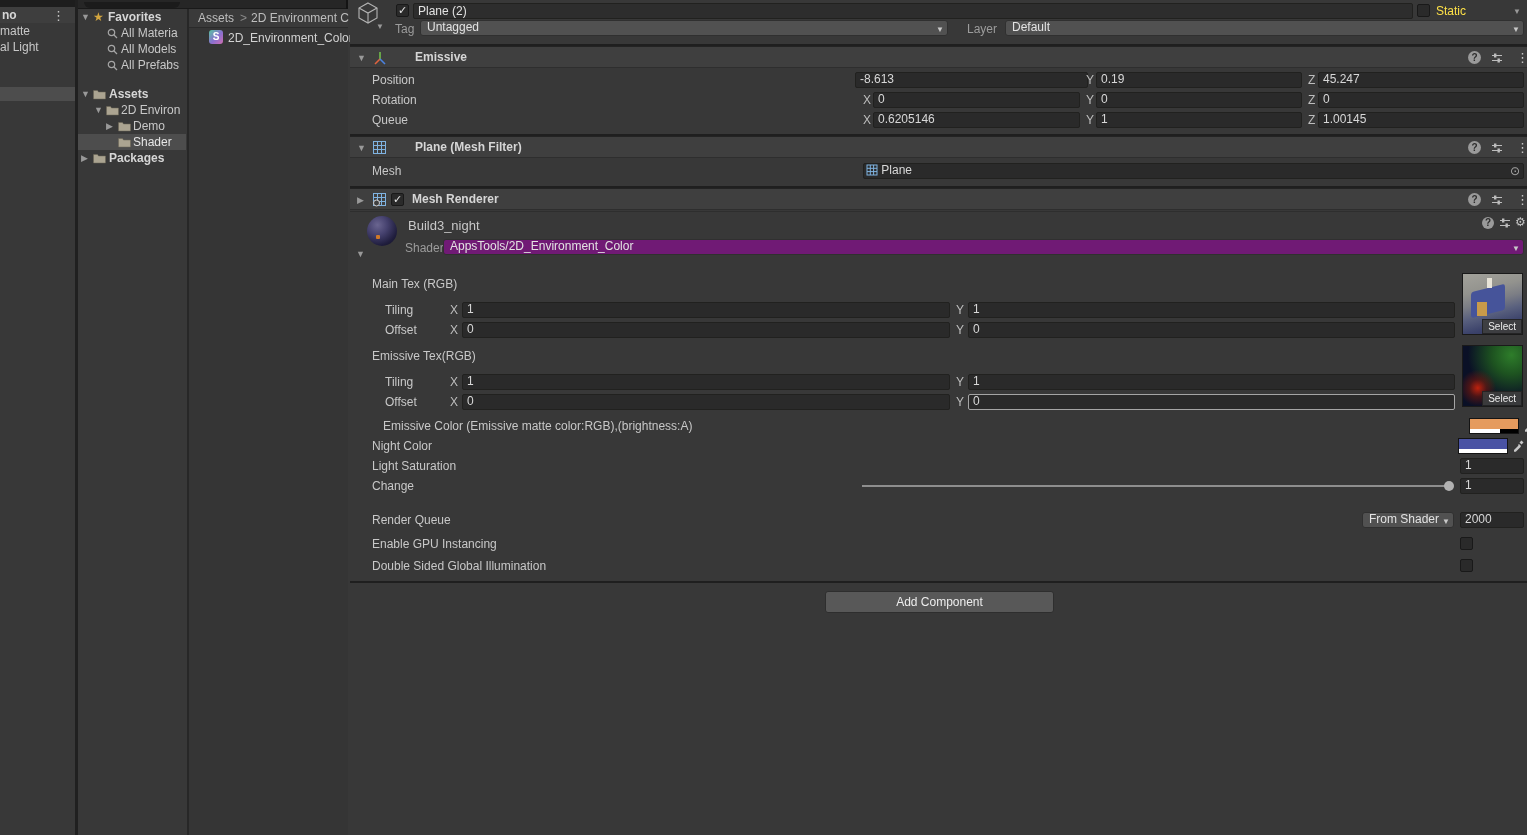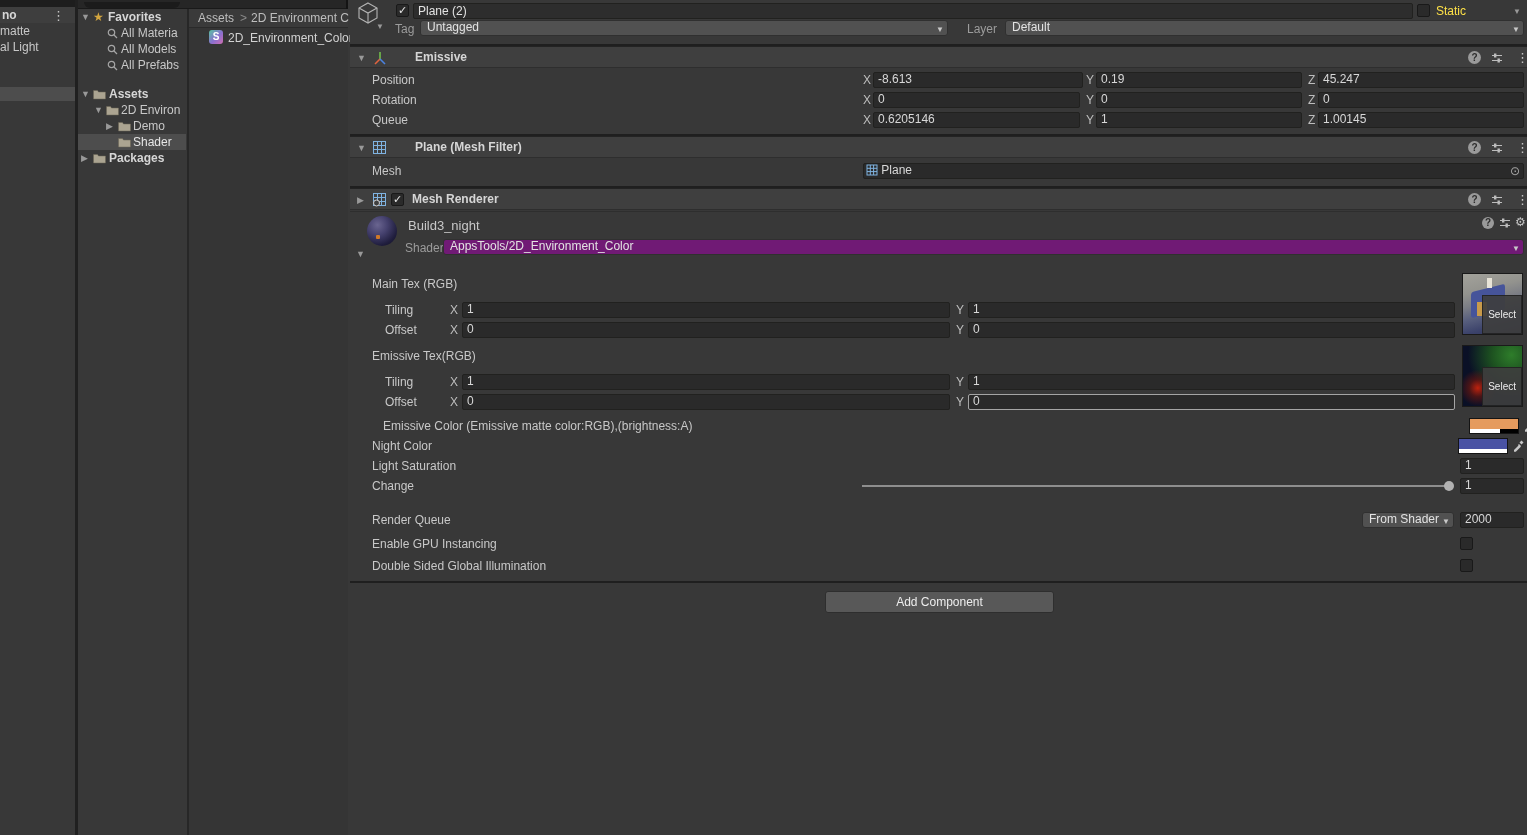--- a/index.html
+++ b/index.html
@@ -36,21 +36,21 @@
   .kebab{position:absolute;color:#C4C4C4;font-size:13px;line-height:13px}
   .gear{position:absolute;color:#C4C4C4;font-size:12px;line-height:13px}
   .axis{position:absolute;color:#BDBDBD;line-height:16px}
   .swatch{position:absolute;width:50px;height:16px;border:1px solid #141414;box-sizing:border-box;background:#222}
   .swatch .mainc{height:10px}
   .swatch .alpha{height:4px;display:flex}
   .swatch .alpha .w{background:#fff;height:100%}
   .swatch .alpha .b{background:#000;height:100%;flex:1}
   .thumb{position:absolute;width:61px;height:62px;border:1px solid #1A1A1A;box-sizing:border-box;overflow:hidden}
   .selbtn{position:absolute;right:0;bottom:0;background:rgba(62,62,62,.92);color:#ECECEC;font-size:10px;
-          line-height:13px;padding:12px 5px;border:1px solid rgba(20,20,20,.6)}
+          line-height:13px;padding:0 5px;border:1px solid rgba(20,20,20,.6)}
   .divider{position:absolute;left:0;width:100%;height:2px;background:#1F1F1F}
   .treerow{position:absolute;left:0;width:100%;height:16px;line-height:16px;white-space:nowrap}
   .sel{background:#4D4D4D}
   .ficon{display:inline-block;vertical-align:-1px}
 </style>
 </head>
 <body>
 
 <div id="hier">
   <div class="abs" style="left:0;top:0;width:75px;height:7px;background:#1D1D1D"></div>
@@ -196,21 +196,21 @@
         <path d="M2 4.5h10M2 9.5h10" stroke="#BDBDBD" stroke-width="1.2"></path>
         <rect x="4" y="2.5" width="2.4" height="4" fill="#BDBDBD"></rect>
         <rect x="7.5" y="7.5" width="2.4" height="4" fill="#BDBDBD"></rect>
       </svg>
     <span class="kebab" style="left:1166px;top:4px">⋮</span>
   </div>
 
   <div class="abs" style="left:0;top:72px;width:100%;height:16px">
     <span class="txt abs" style="left:22px">Position</span>
     <span class="axis" style="left:513px">X</span>
-    <div class="fld" style="left:523px;width:210px">-8.613</div>
+    <div class="fld" style="left:505px;width:233px">-8.613</div>
     <span class="axis" style="left:736px">Y</span>
     <div class="fld" style="left:746px;width:206px">0.19</div>
     <span class="axis" style="left:958px">Z</span>
     <div class="fld" style="left:968px;width:206px">45.247</div>
   </div>
   <div class="abs" style="left:0;top:92px;width:100%;height:16px">
     <span class="txt abs" style="left:22px">Rotation</span>
     <span class="axis" style="left:513px">X</span>
     <div class="fld" style="left:523px;width:207px">0</div>
     <span class="axis" style="left:736px">Y</span>

